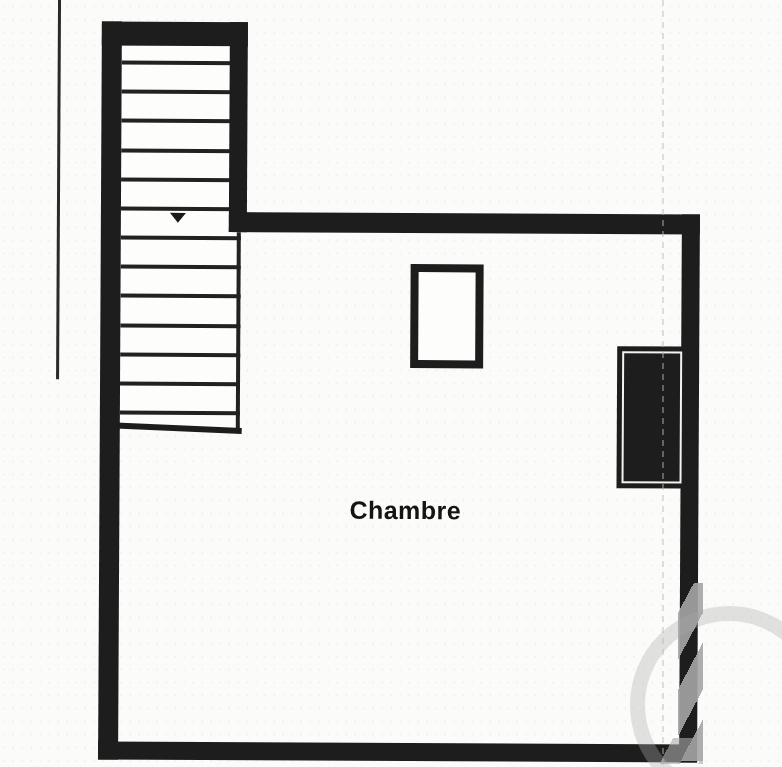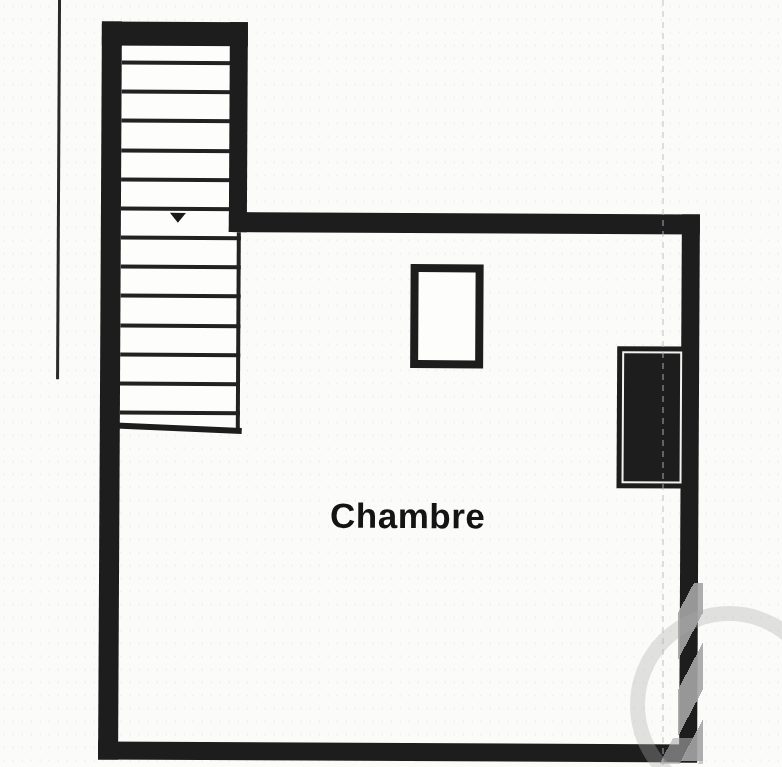--- a/index.html
+++ b/index.html
@@ -53,21 +53,21 @@
   }
   .chimney{
     position:absolute;left:617px;top:345px;width:70px;height:142px;
     background:var(--wall);
   }
   .chimney-inner{
     position:absolute;inset:5px;border:2px solid #f2f2ee;
   }
   .room-label{
     position:absolute;left:326px;top:496px;width:160px;
-    text-align:right;font-size:35px;font-weight:bold;color:#141414;
+    text-align:center;font-size:25px;font-weight:bold;color:#141414;
     letter-spacing:0.5px;
   }
   .scan-line{
     position:absolute;left:662px;top:0;width:2px;height:767px;
     background:repeating-linear-gradient(180deg,#b9b9bd 0 6px, transparent 6px 11px);
     opacity:0.45;
   }
   .watermark-circle{
     position:absolute;left:630px;top:606px;width:168px;height:168px;
     border:15px solid var(--wm);border-radius:50%;opacity:0.35;

